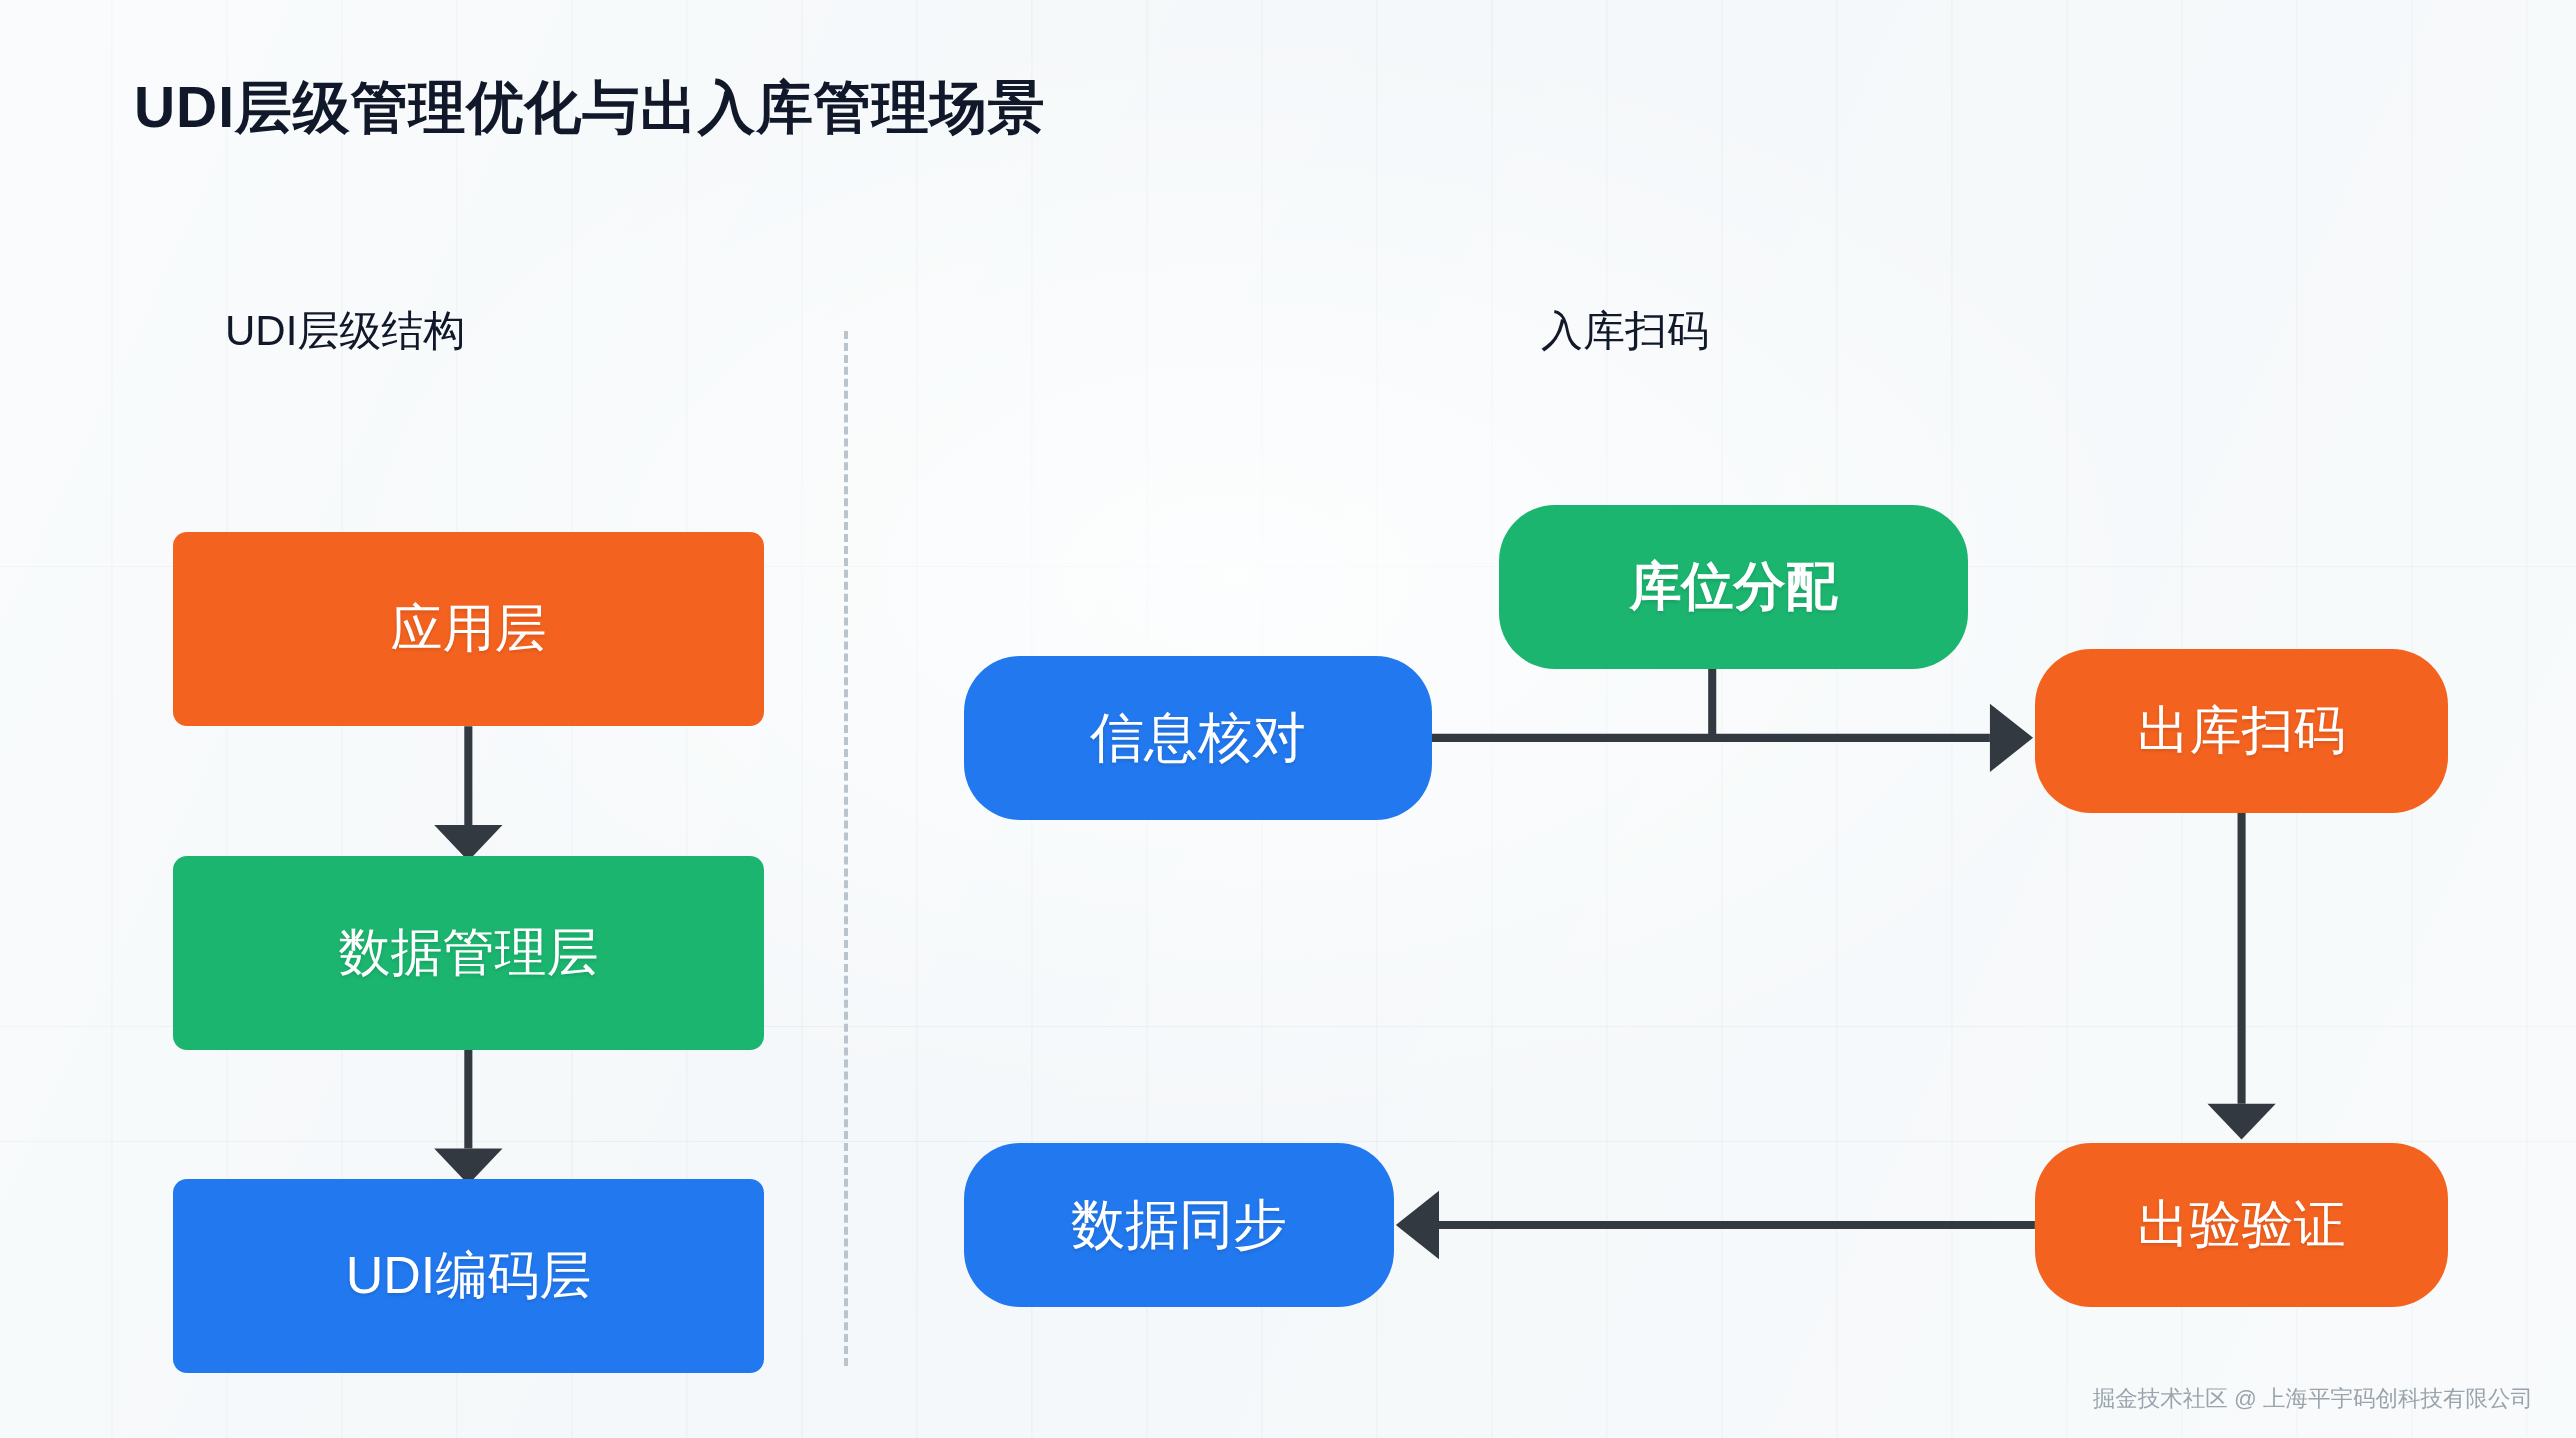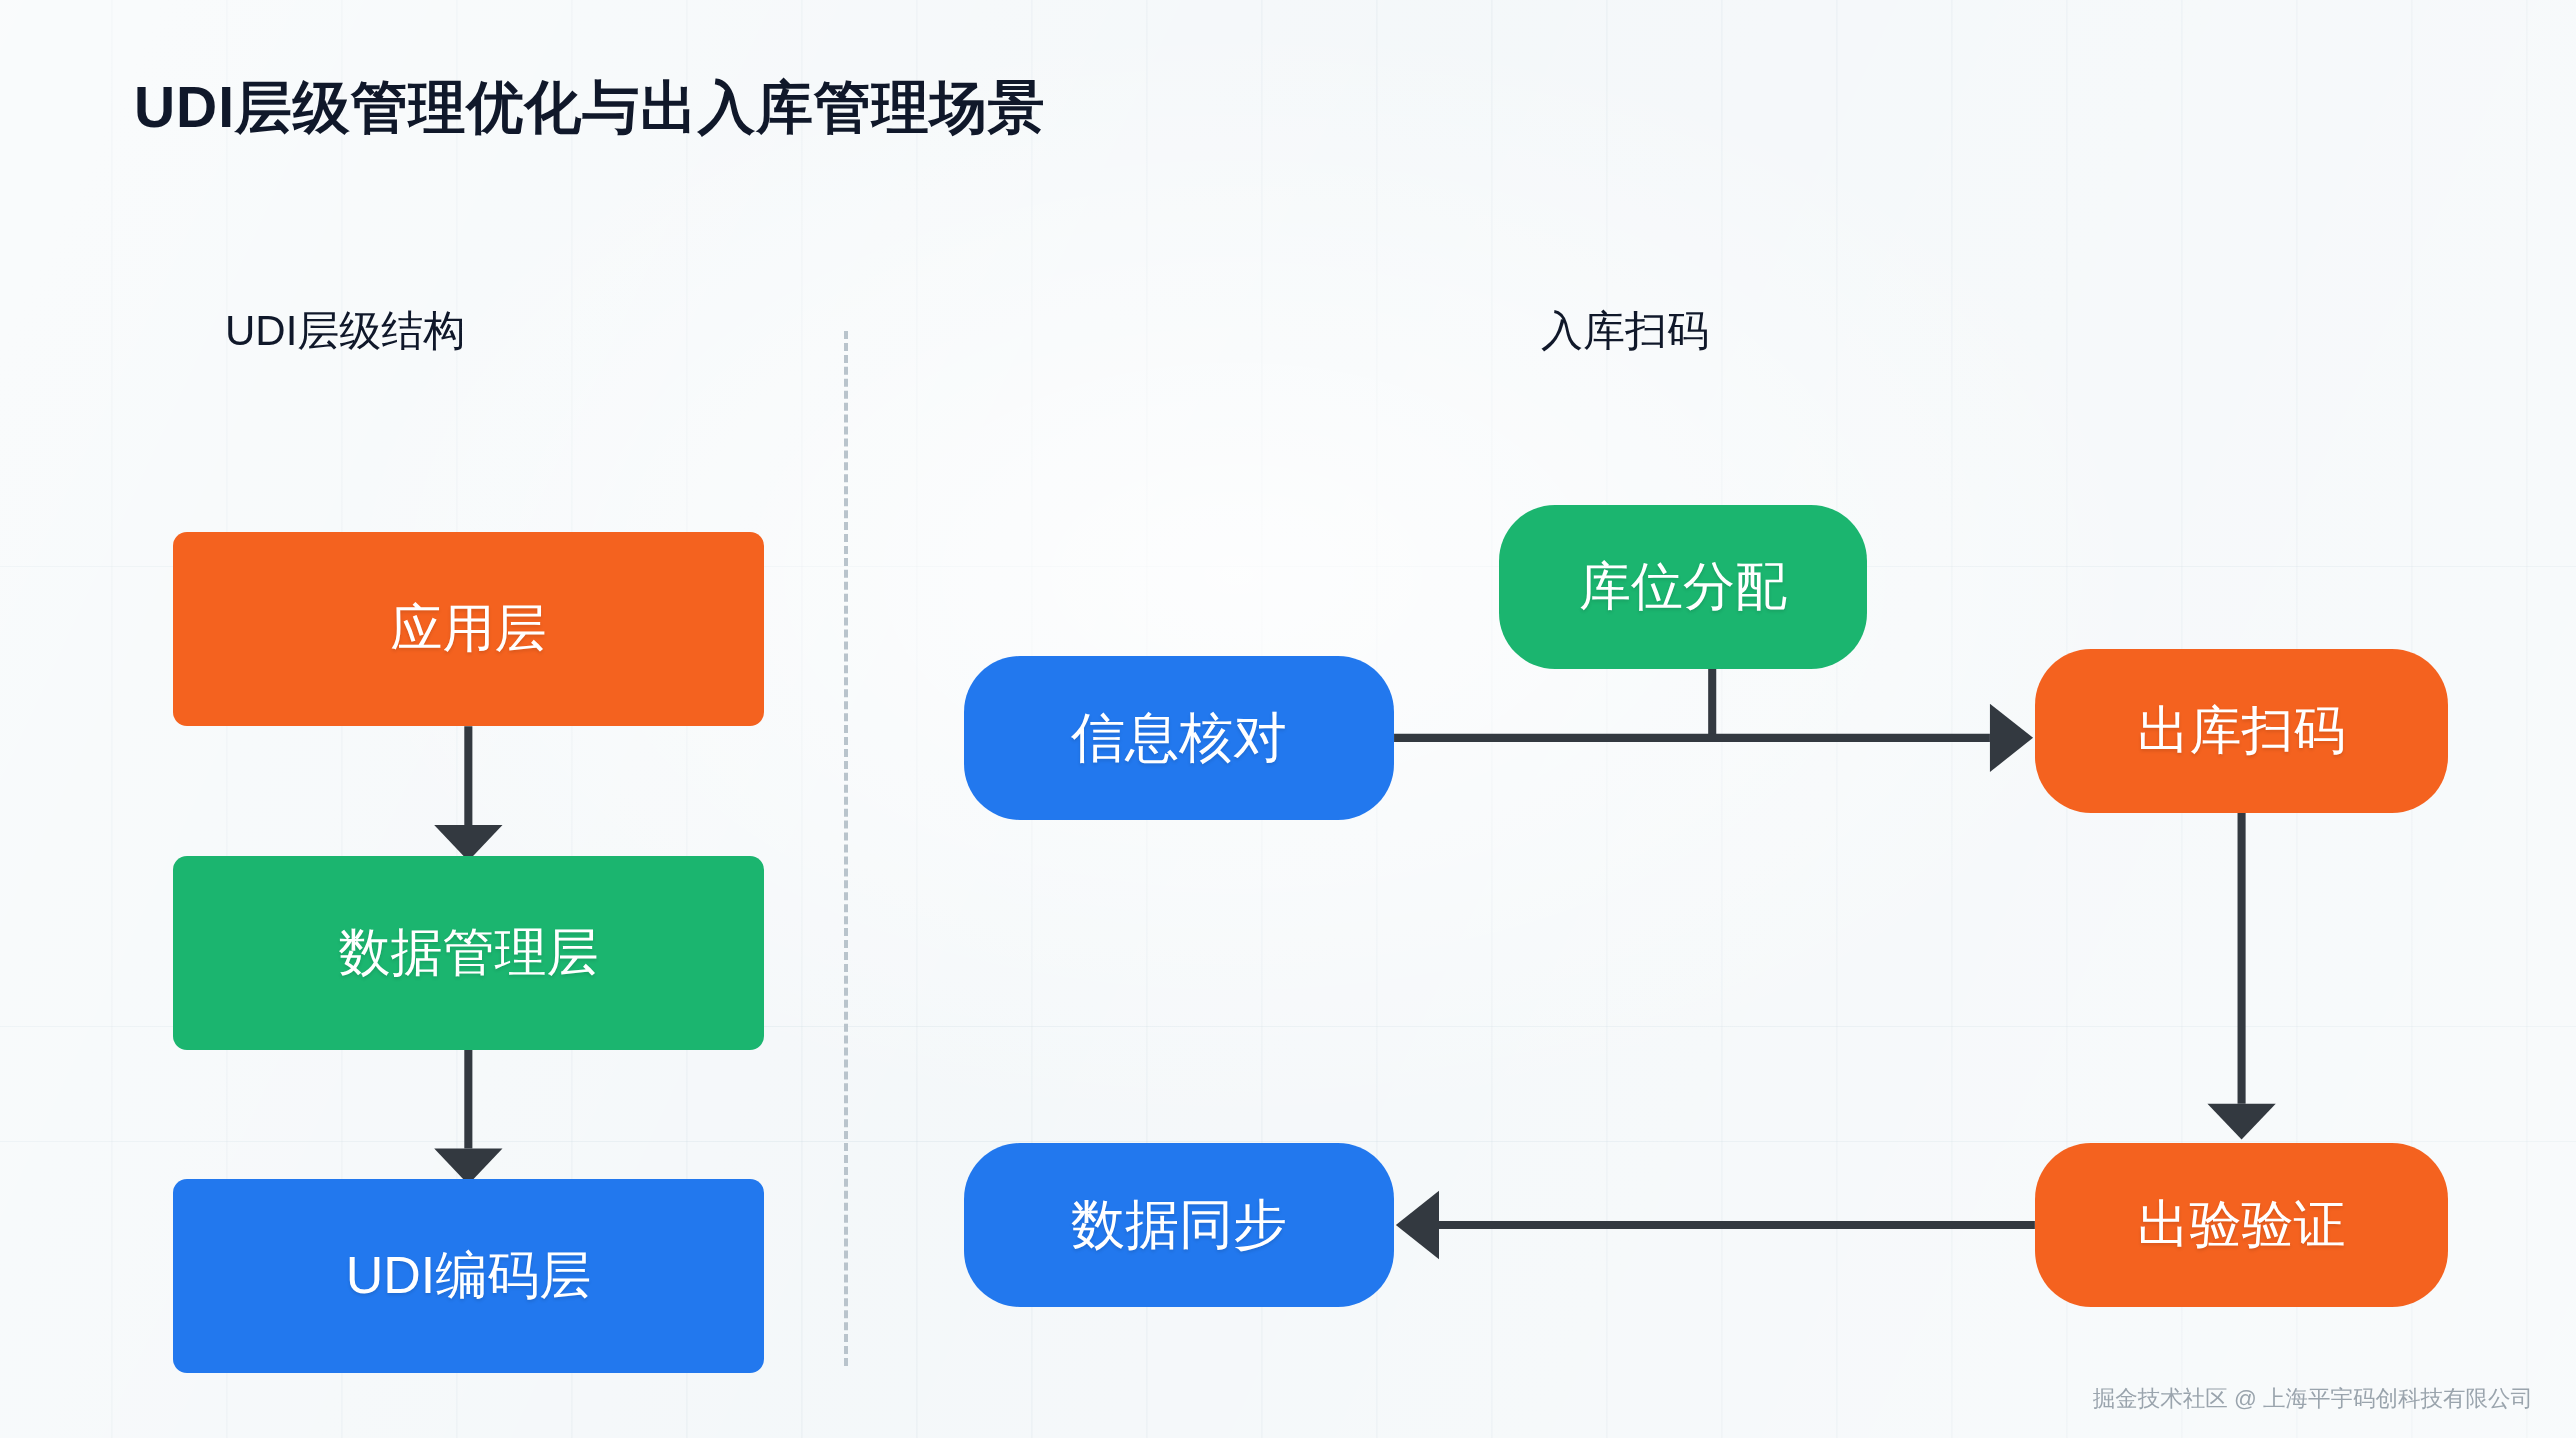--- a/index.html
+++ b/index.html
@@ -76,22 +76,22 @@
   .node.blue   { background:#2278ee; }
 
   
   .node.rect { border-radius:14px; width:591px; height:194px; left:173px; }
   #n-app  { top:532px;  }
   #n-data { top:856px;  }
   #n-udi  { top:1179px;text-align:center; }
 
   
   .node.pill { border-radius:56px; height:164px; }
-  #n-loc    { left:1499px; top:505px;  width:368px; }
-  #n-check  { left:964px; top:656px;  width:430px; font-size:54px; }
+  #n-loc    { left:1499px; top:505px;  width:469px;font-weight:bold; }
+  #n-check  { left:964px; top:656px;  width:468px; font-size:54px; }
   #n-outscan{ left:2035px; top:649px;  width:413px; }
   #n-verify { left:2035px; top:1143px; width:413px; }
   #n-sync   { left:964px; top:1143px; width:430px; font-size:54px; }
 
   
   #wires { position:absolute; left:0; top:0; width:2576px; height:1438px; }
 
   #watermark {
     position:absolute;
     right:43px; bottom:24px;

